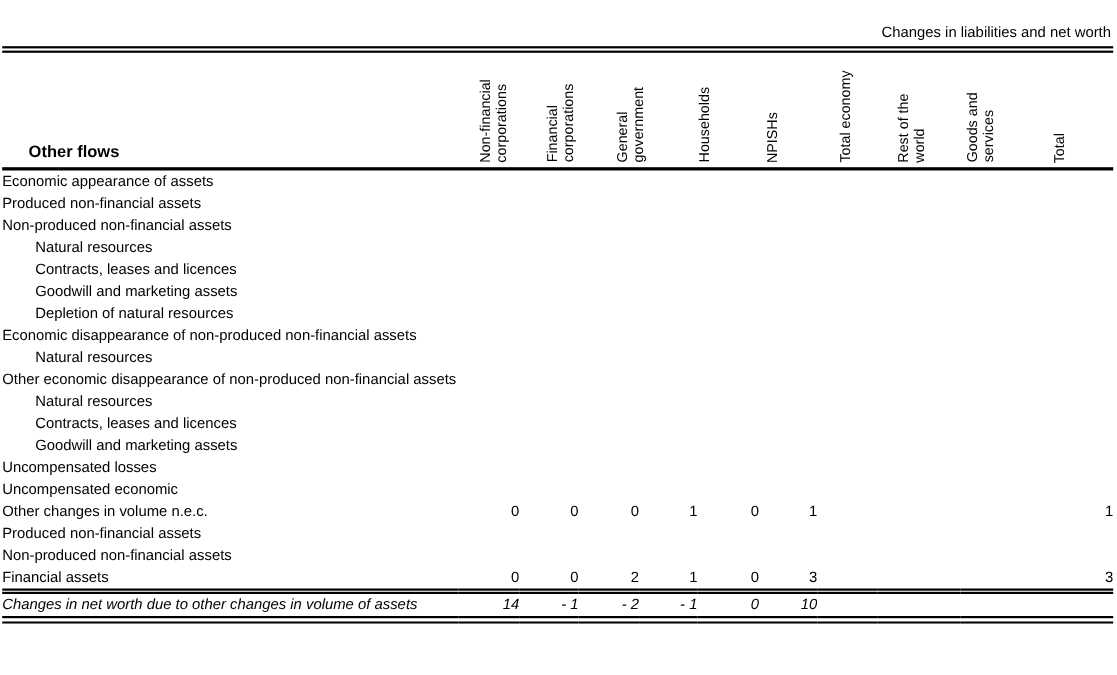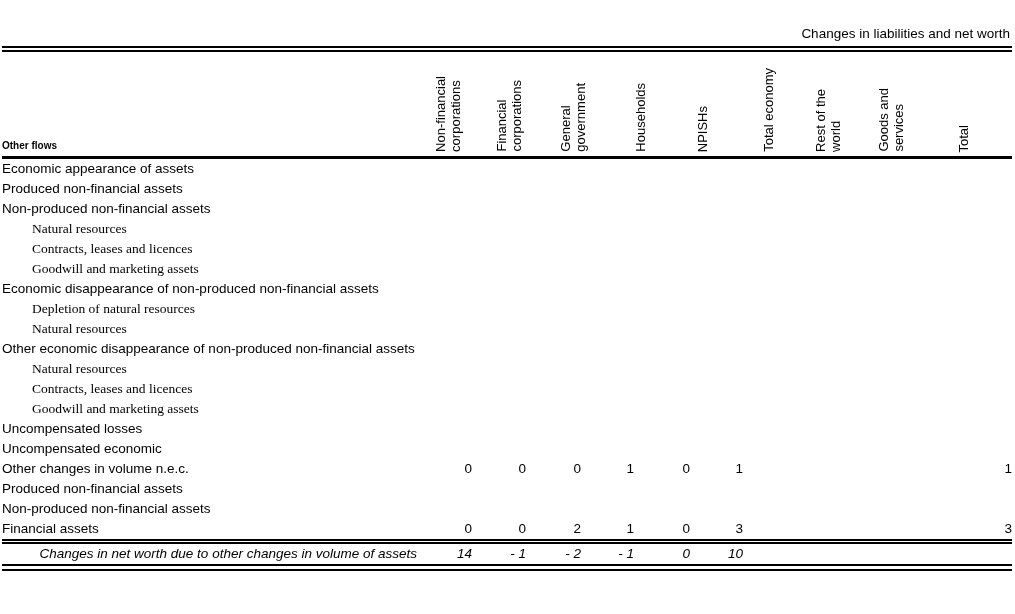--- a/index.html
+++ b/index.html
@@ -4,44 +4,44 @@
 <style>
   html, body {
     margin: 0;
     padding: 0;
     background: #ffffff;
     font-family: "Liberation Sans", sans-serif;
     color: #000000;
   }
   .sheet {
     width: 1010px;
-    margin: 0 auto 0 2px;
-    padding-top: 22px;
+    margin: 16px auto 0 2px;
+    padding-top: 2px;
   }
   
   .caption {
     height: 24px;
     line-height: 24px;
     text-align: right;
     font-size: 13.5px;
     padding-right: 2px;
   }
   
   .headerband {
     position: relative;
     height: 104px;
     border-top: 6px double #000;
     border-bottom: 3px solid #000;
   }
   .rowheadtitle {
     position: absolute;
-    left: 0;
+    left: 24px;
     bottom: 5px;
     font-weight: bold;
-    font-size: 10px;
+    font-size: 15px;
   }
   .rot {
     position: absolute;
     bottom: 4px;
     writing-mode: vertical-rl;
     transform: translateX(-50%) rotate(180deg);
     white-space: pre-line;
     font-size: 13px;
     line-height: 15px;
     text-align: left;
@@ -55,24 +55,24 @@
   table.grid td {
     padding: 0;
     font-size: 13.5px;
     line-height: 20px;
     height: 20px;
     vertical-align: bottom;
     overflow: hidden;
     white-space: nowrap;
   }
   td.label { padding-left: 8px; }
-  td.label.ind { padding-left: 30px; font-family: Liberation Serif, serif; }
+  td.label.ind { padding-left: 30px; }
   td.num { text-align: right; padding-right: 5px; }
   tr.gap td { padding-top: 6px; }
-  tr.italic td { font-style: italic; text-align: right; }
+  tr.italic td { font-style: italic; }
   tr.rule-thin-double td { border-bottom: 5px double #000; }
   tr.rule-thick-double td { border-bottom: 7px double #000; }
 </style>
 </head>
 <body>
 
 <div class="sheet">
   <div class="caption">Changes in liabilities and net worth</div>
 
   <div class="headerband">
@@ -175,33 +175,33 @@
           <td class="num"></td>
           <td class="num"></td>
           <td class="num"></td>
           <td class="num"></td>
           <td class="num"></td>
           <td class="num"></td>
           <td class="num"></td>
           <td class="num"></td>
         </tr>
         <tr class="">
+          <td class="label ind">Depletion of natural resources</td>
+          <td class="num"></td>
+          <td class="num"></td>
+          <td class="num"></td>
+          <td class="num"></td>
+          <td class="num"></td>
+          <td class="num"></td>
+          <td class="num"></td>
+          <td class="num"></td>
+          <td class="num"></td>
+        </tr>
+        <tr class="">
           <td class="label">Economic disappearance of non-produced non-financial assets</td>
-          <td class="num"></td>
-          <td class="num"></td>
-          <td class="num"></td>
-          <td class="num"></td>
-          <td class="num"></td>
-          <td class="num"></td>
-          <td class="num"></td>
-          <td class="num"></td>
-          <td class="num"></td>
-        </tr>
-        <tr class="">
-          <td class="label ind">Depletion of natural resources</td>
           <td class="num"></td>
           <td class="num"></td>
           <td class="num"></td>
           <td class="num"></td>
           <td class="num"></td>
           <td class="num"></td>
           <td class="num"></td>
           <td class="num"></td>
           <td class="num"></td>
         </tr>

